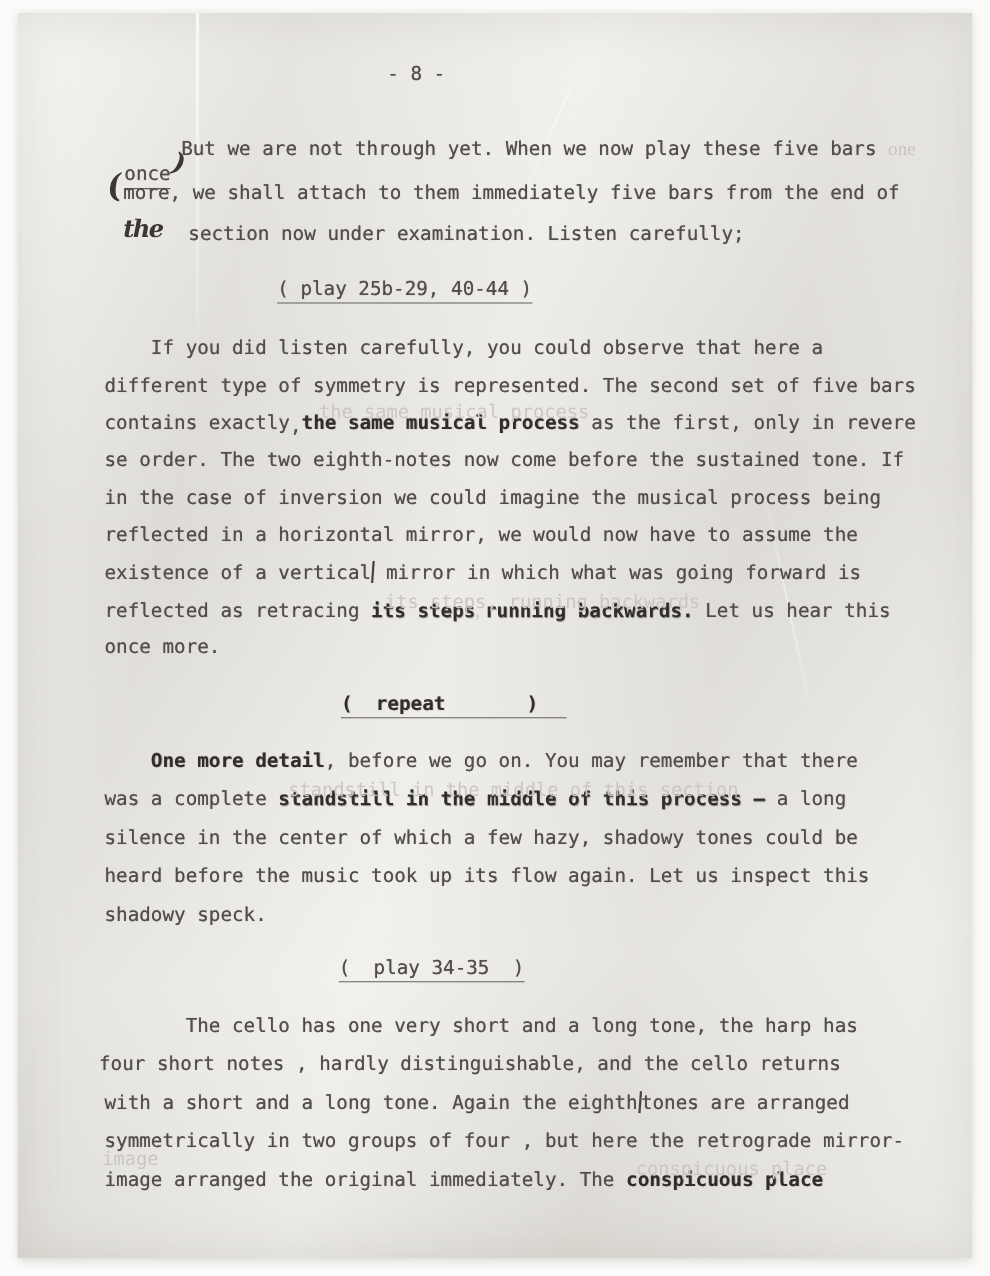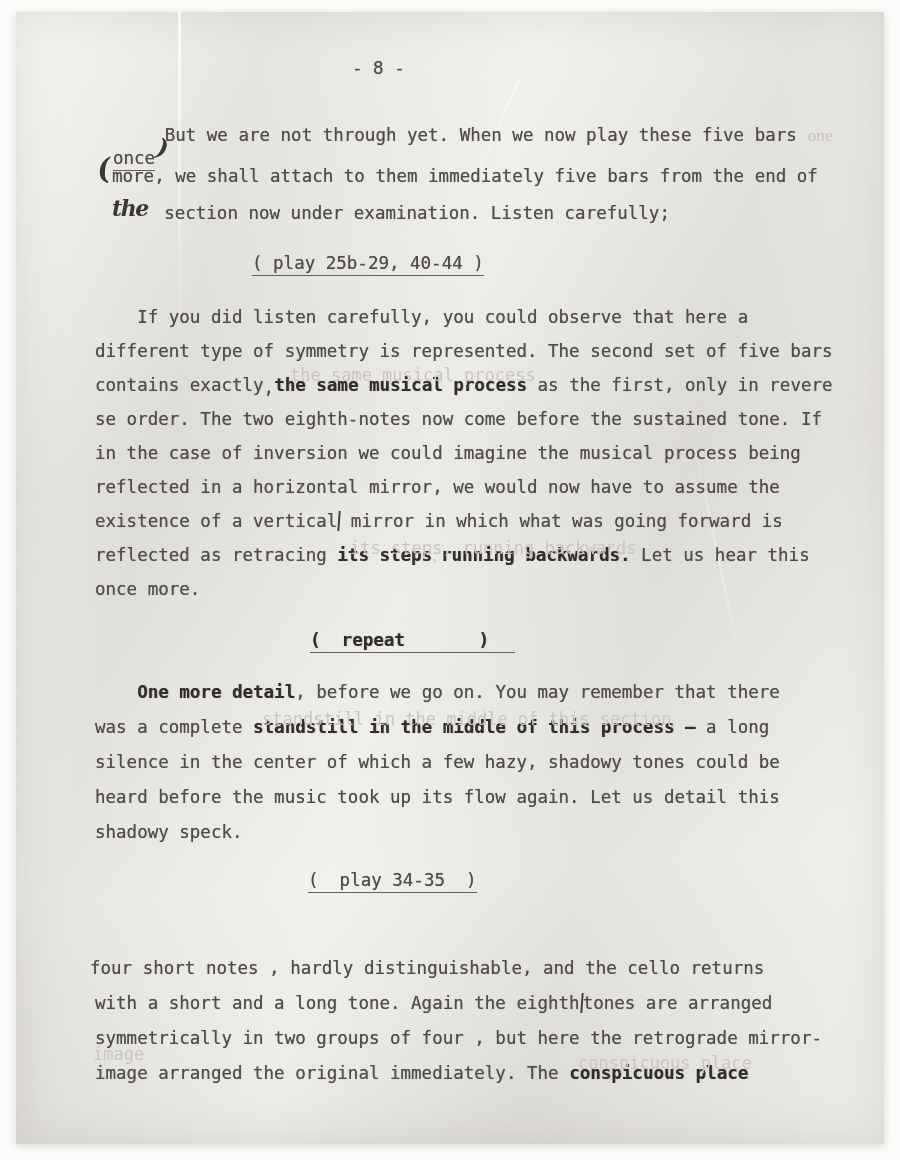--- a/index.html
+++ b/index.html
@@ -30,21 +30,21 @@
   .low{position:relative;top:3px;}
   .g{color:#c8c5be;text-shadow:none;font-family:Liberation Serif, serif;}
   .ghost{
     position:absolute;white-space:pre;
     font-family:"DejaVu Sans Mono","Liberation Mono",monospace;
     font-size:17px;color:#cac7c0;filter:blur(.5px);text-shadow:none;
   }
   .hand{font-family:"DejaVu Serif","Liberation Serif",serif;font-style:italic;font-weight:700;color:#3b3833;text-shadow:none;}
   .paren-open{position:absolute;left:-15px;top:-7px;font-size:29px;transform:rotate(-6deg);}
   .paren-close{display:inline-block;font-size:24px;transform:translateY(-8px) rotate(13deg);margin-left:2px;}
-  .ins-the{font-size:22px;letter-spacing:-1.5px;position:relative;top:-3px;margin-right:6px;}
+  .ins-the{font-size:22px;letter-spacing:-1.5px;position:relative;top:-3px;margin-right:13px;}
   .pen{display:inline-block;width:2px;height:20px;background:#45423d;vertical-align:-4px;margin-left:1px;transform:rotate(4deg);}
 </style>
 </head>
 <body>
 
 <div class="scan">
   <div class="paper">
     <div class="crease c1"></div>
     <div class="crease c2"></div>
     <div class="crease c3"></div>
@@ -66,25 +66,26 @@
     <div class="ln" style="left:79px;top:428px"><span class="t">in the case of inversion we could imagine the musical process being</span></div>
     <div class="ln" style="left:79px;top:530px"><span class="t">reflected as retracing </span><span class="b">its steps</span><span class="g">, </span><span class="b">running backwards.</span><span class="t"> Let us hear this</span></div>
     <div class="ln" style="left:79px;top:496px"><span class="t">existence of a vertical</span><span class="pen"></span><span class="t"> mirror in which what was going forward is</span></div>
     <div class="ln" style="left:79px;top:564px"><span class="t">once more.</span></div>
 
     <div class="ln" style="left:294px;top:615px"><span class="b u rep">(  repeat       )</span></div>
 
     <div class="ln" style="left:79px;top:667px"><span class="t">    </span><span class="b">One more detail</span><span class="t">, before we go on. You may remember that there</span></div>
     <div class="ln" style="left:79px;top:702px"><span class="t">was a complete </span><span class="b">standstill in the middle of this process – </span><span class="t">a long</span></div>
     <div class="ln" style="left:79px;top:737px"><span class="t">silence in the center of which a few hazy, shadowy tones could be</span></div>
-    <div class="ln" style="left:79px;top:772px"><span class="t">heard before the music took up its flow again. Let us detail this</span></div>
+    <div class="ln" style="left:79px;top:772px"><span class="t">heard before the music took up its flow again. Let us inspect this</span></div>
     <div class="ln" style="left:79px;top:807px"><span class="t">shadowy speck.</span></div>
 
     <div class="ln" style="left:292px;top:855px"><span class="t u">(  play 34-35  )</span></div>
 
+    <div class="ln" style="left:79px;top:908px"><span class="t">       The cello has one very short and a long tone, the harp has</span></div>
     <div class="ln" style="left:74px;top:943px"><span class="t">four short notes , hardly distinguishable, and the cello returns</span></div>
     <div class="ln" style="left:79px;top:978px"><span class="t">with a short and a long tone. Again the eighth</span><span class="pen"></span><span class="t">tones are arranged</span></div>
     <div class="ln" style="left:79px;top:1013px"><span class="t">symmetrically in two groups of four , but here the retrograde mirror-</span></div>
     <div class="ln" style="left:79px;top:1048px"><span class="t">image arranged the original immediately. The </span><span class="b">conspicuous place</span></div>
 
     <div class="ghost" style="left:274px;top:353px">the same musical process</div>
     <div class="ghost" style="left:334px;top:526px">its steps, running backwards</div>
     <div class="ghost" style="left:246px;top:697px">standstill in the middle of this section</div>
     <div class="ghost" style="left:77px;top:1032px">image</div>
     <div class="ghost" style="left:562px;top:1041px">conspicuous place</div>

